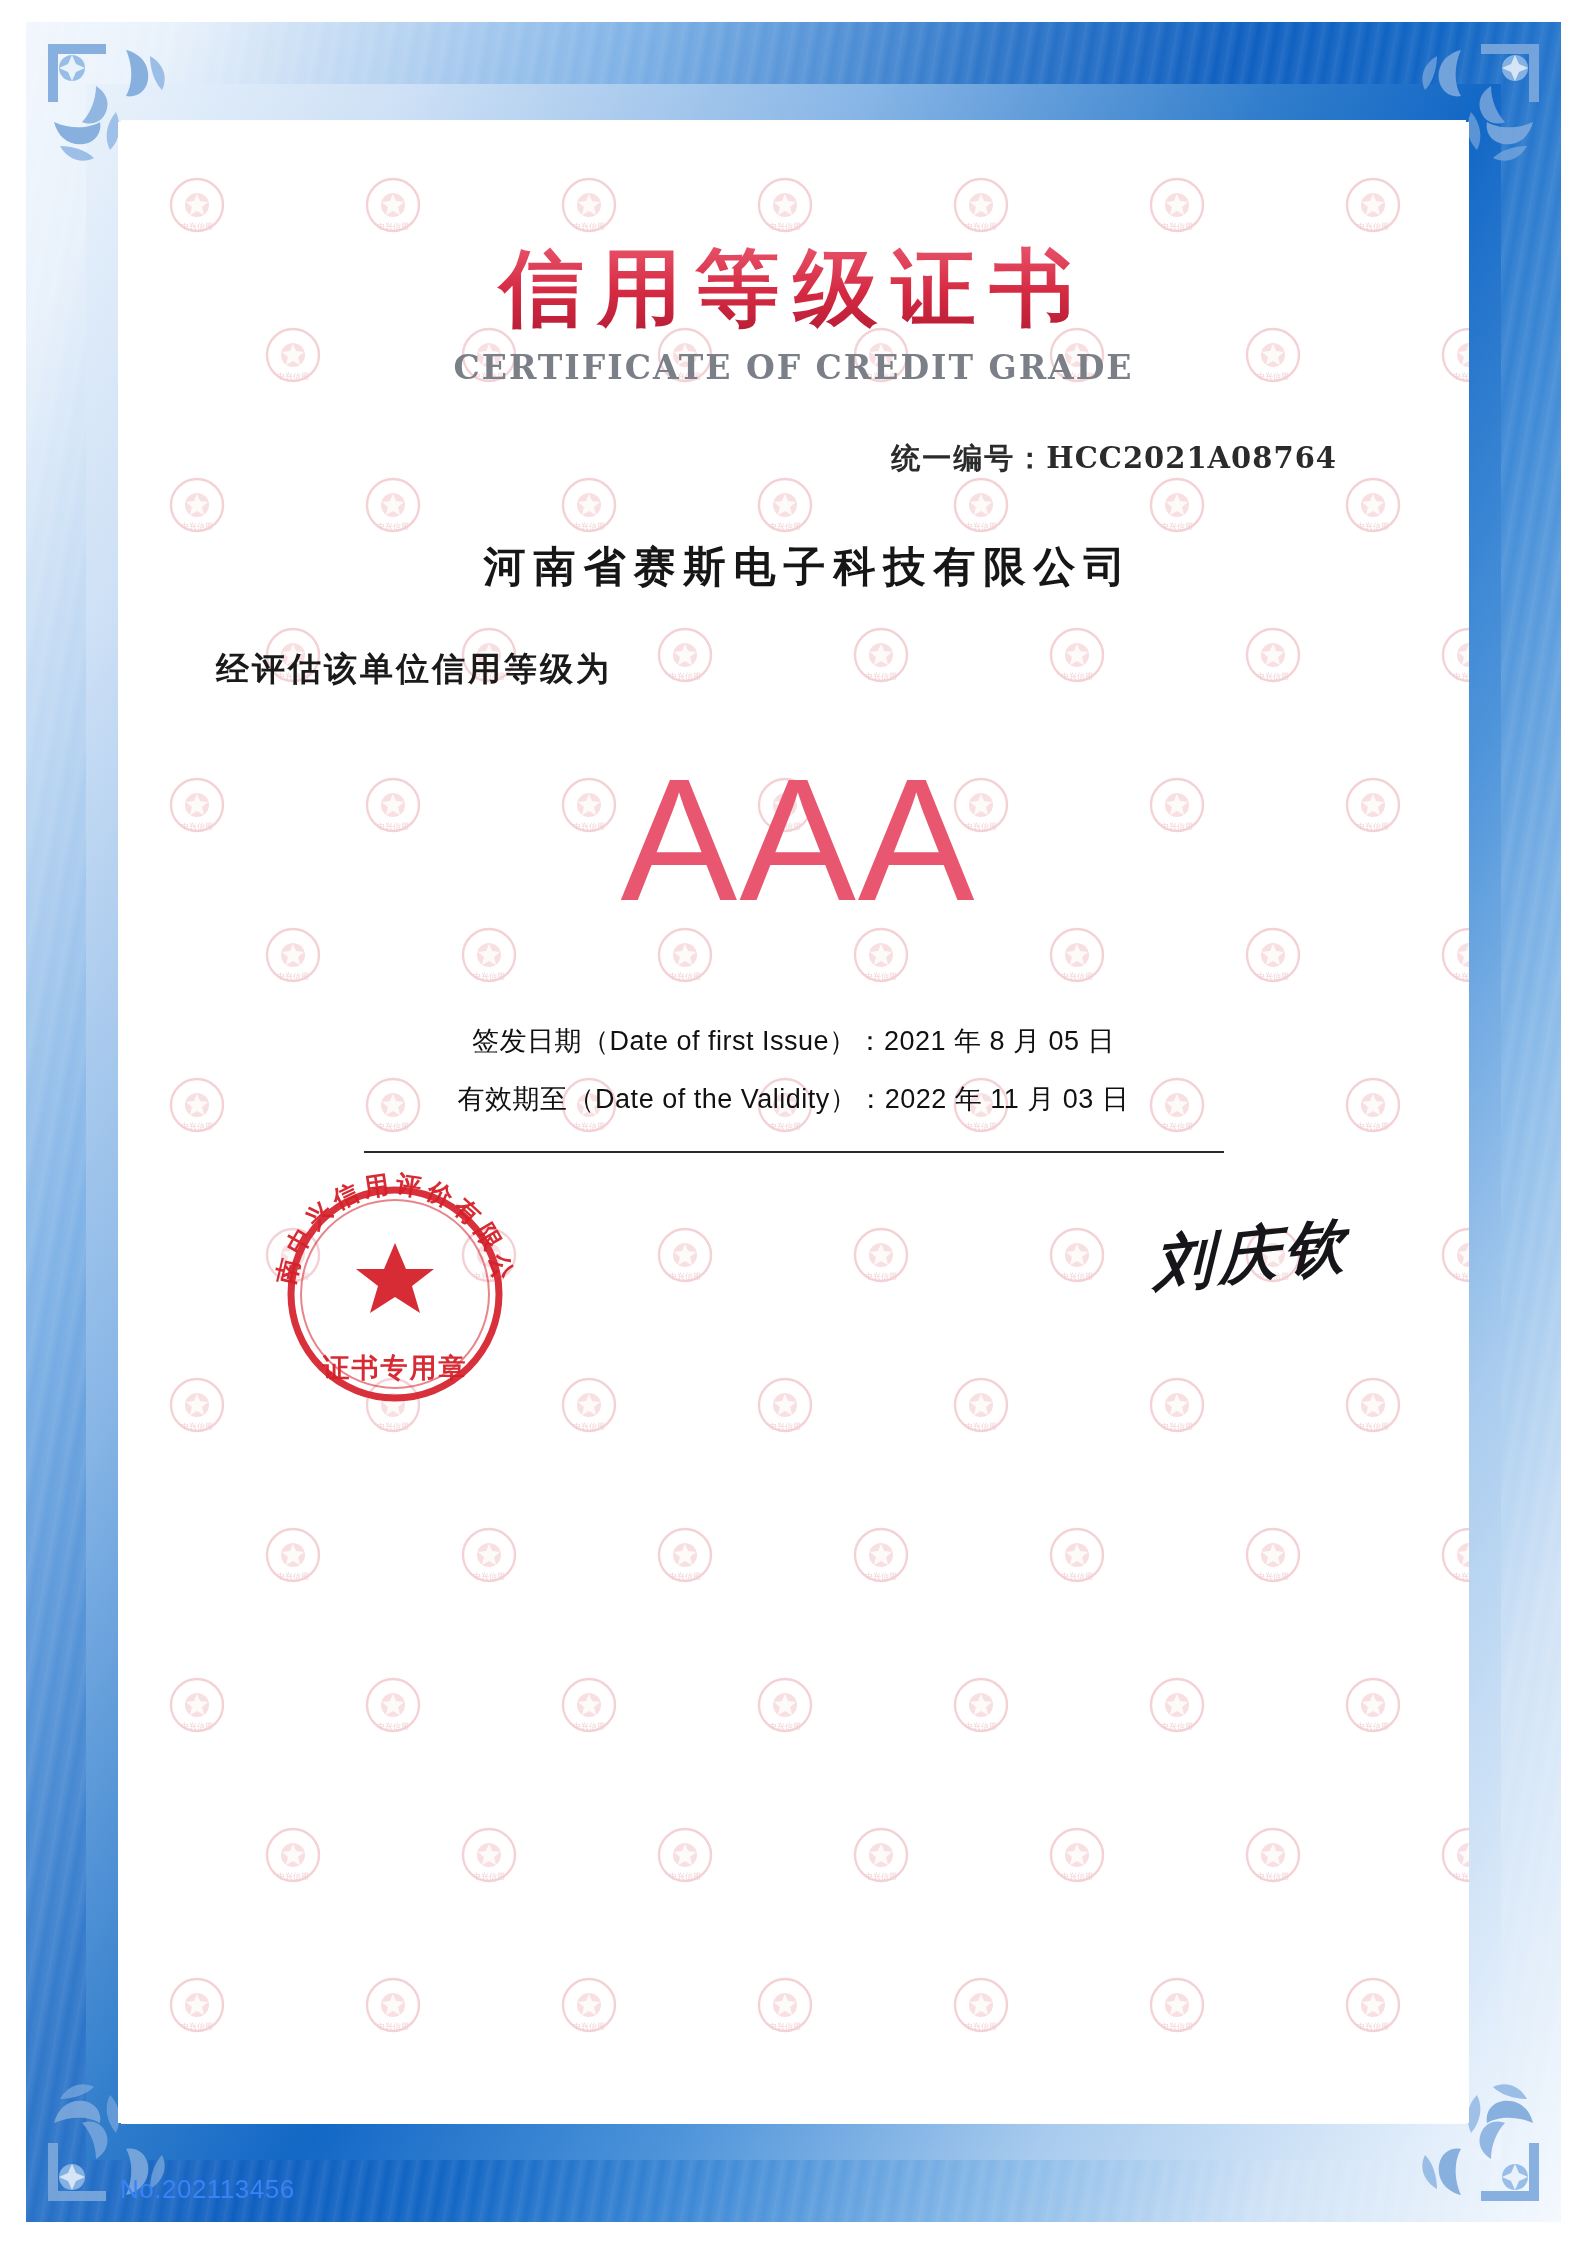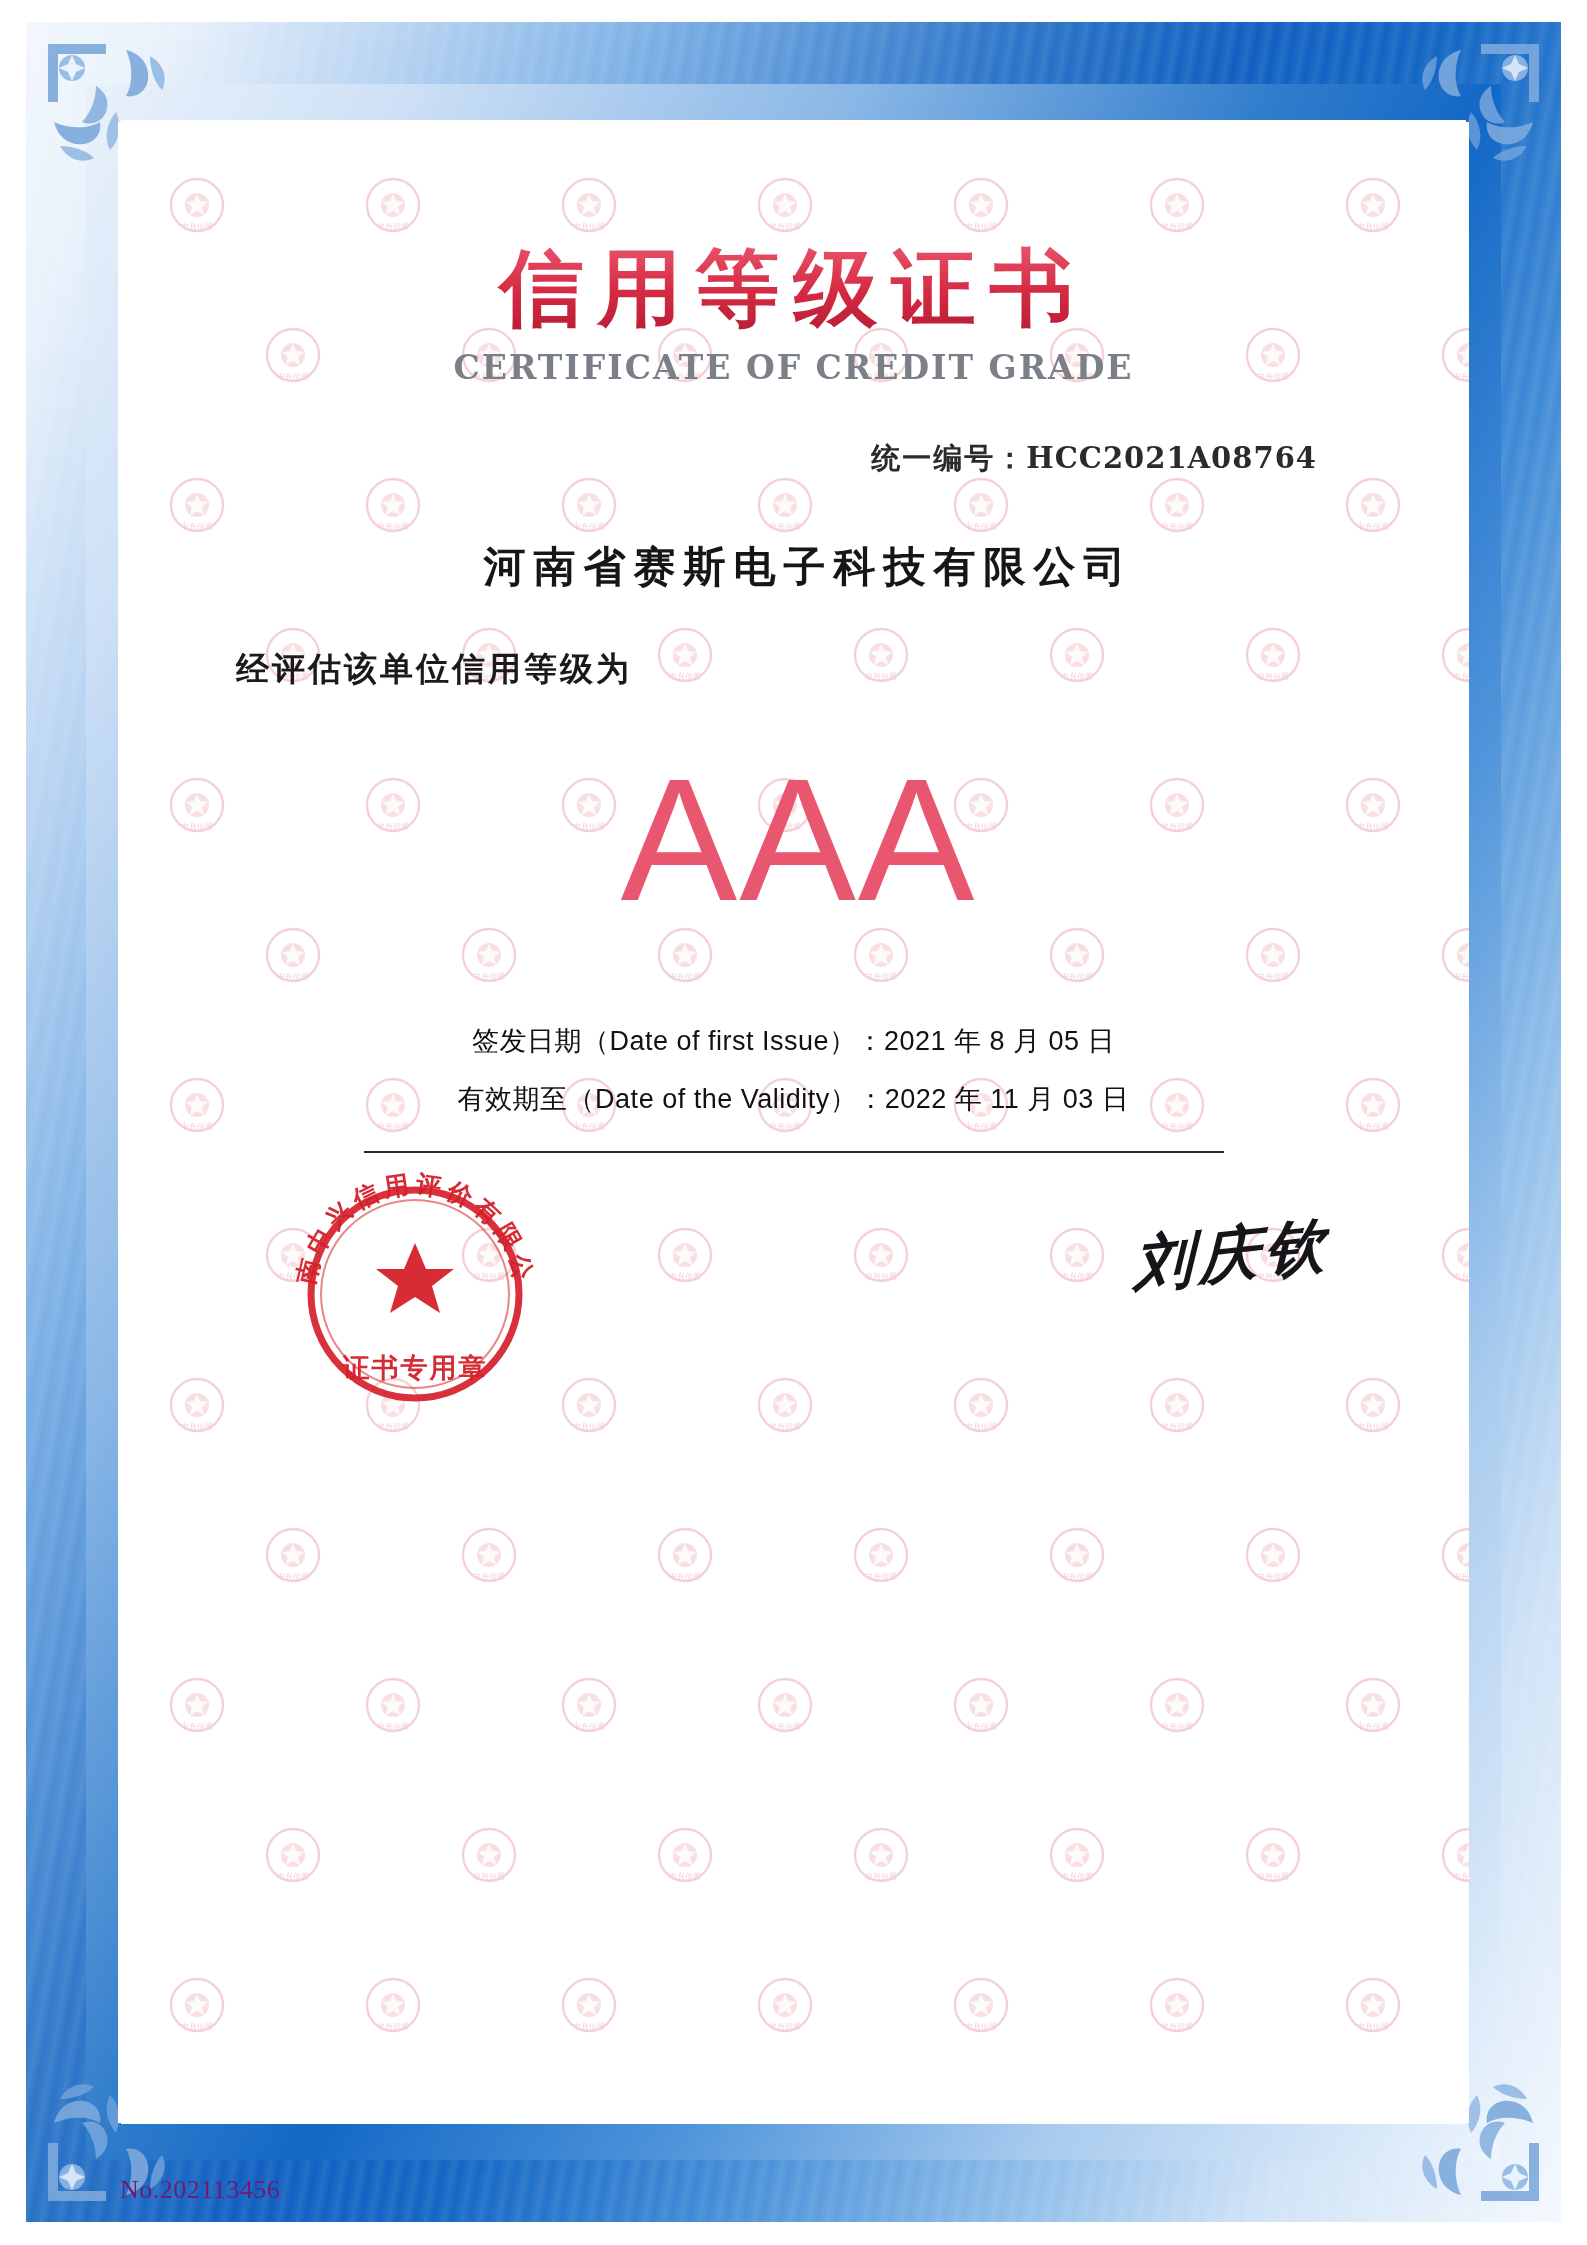--- a/index.html
+++ b/index.html
@@ -125,21 +125,21 @@
     width: 62px;
     height: 62px;
     opacity: 0.5;
   }
 
   .content {
     position: relative;
     z-index: 3;
     height: 100%;
     box-sizing: border-box;
-    padding: 0 60px;
+    padding: 0 40px;
   }
 
   .title-cn {
     margin-top: 122px;
     text-align: center;
     font-family: "DejaVu Serif", serif;
     font-weight: 700;
     font-size: 84px;
     letter-spacing: 14px;
     color: #d8334a;
@@ -286,23 +286,23 @@
     color: #101010;
     letter-spacing: 1px;
     margin-bottom: 20px;
   }
   .addr-line .sep { display: inline-block; width: 34px; }
 
   .bottom-no {
     position: absolute;
     left: 120px;
     bottom: 40px;
-    font-family: Liberation Serif, serif;
+    font-family: Liberation Sans, sans-serif;
     font-size: 26px;
-    color: #701a75;
+    color: #3b82f6;
     letter-spacing: 0.5px;
     z-index: 6;
   }
 </style>
 </head>
 <body>
 
 <div class="page">
 
   <div class="frame-outer">

